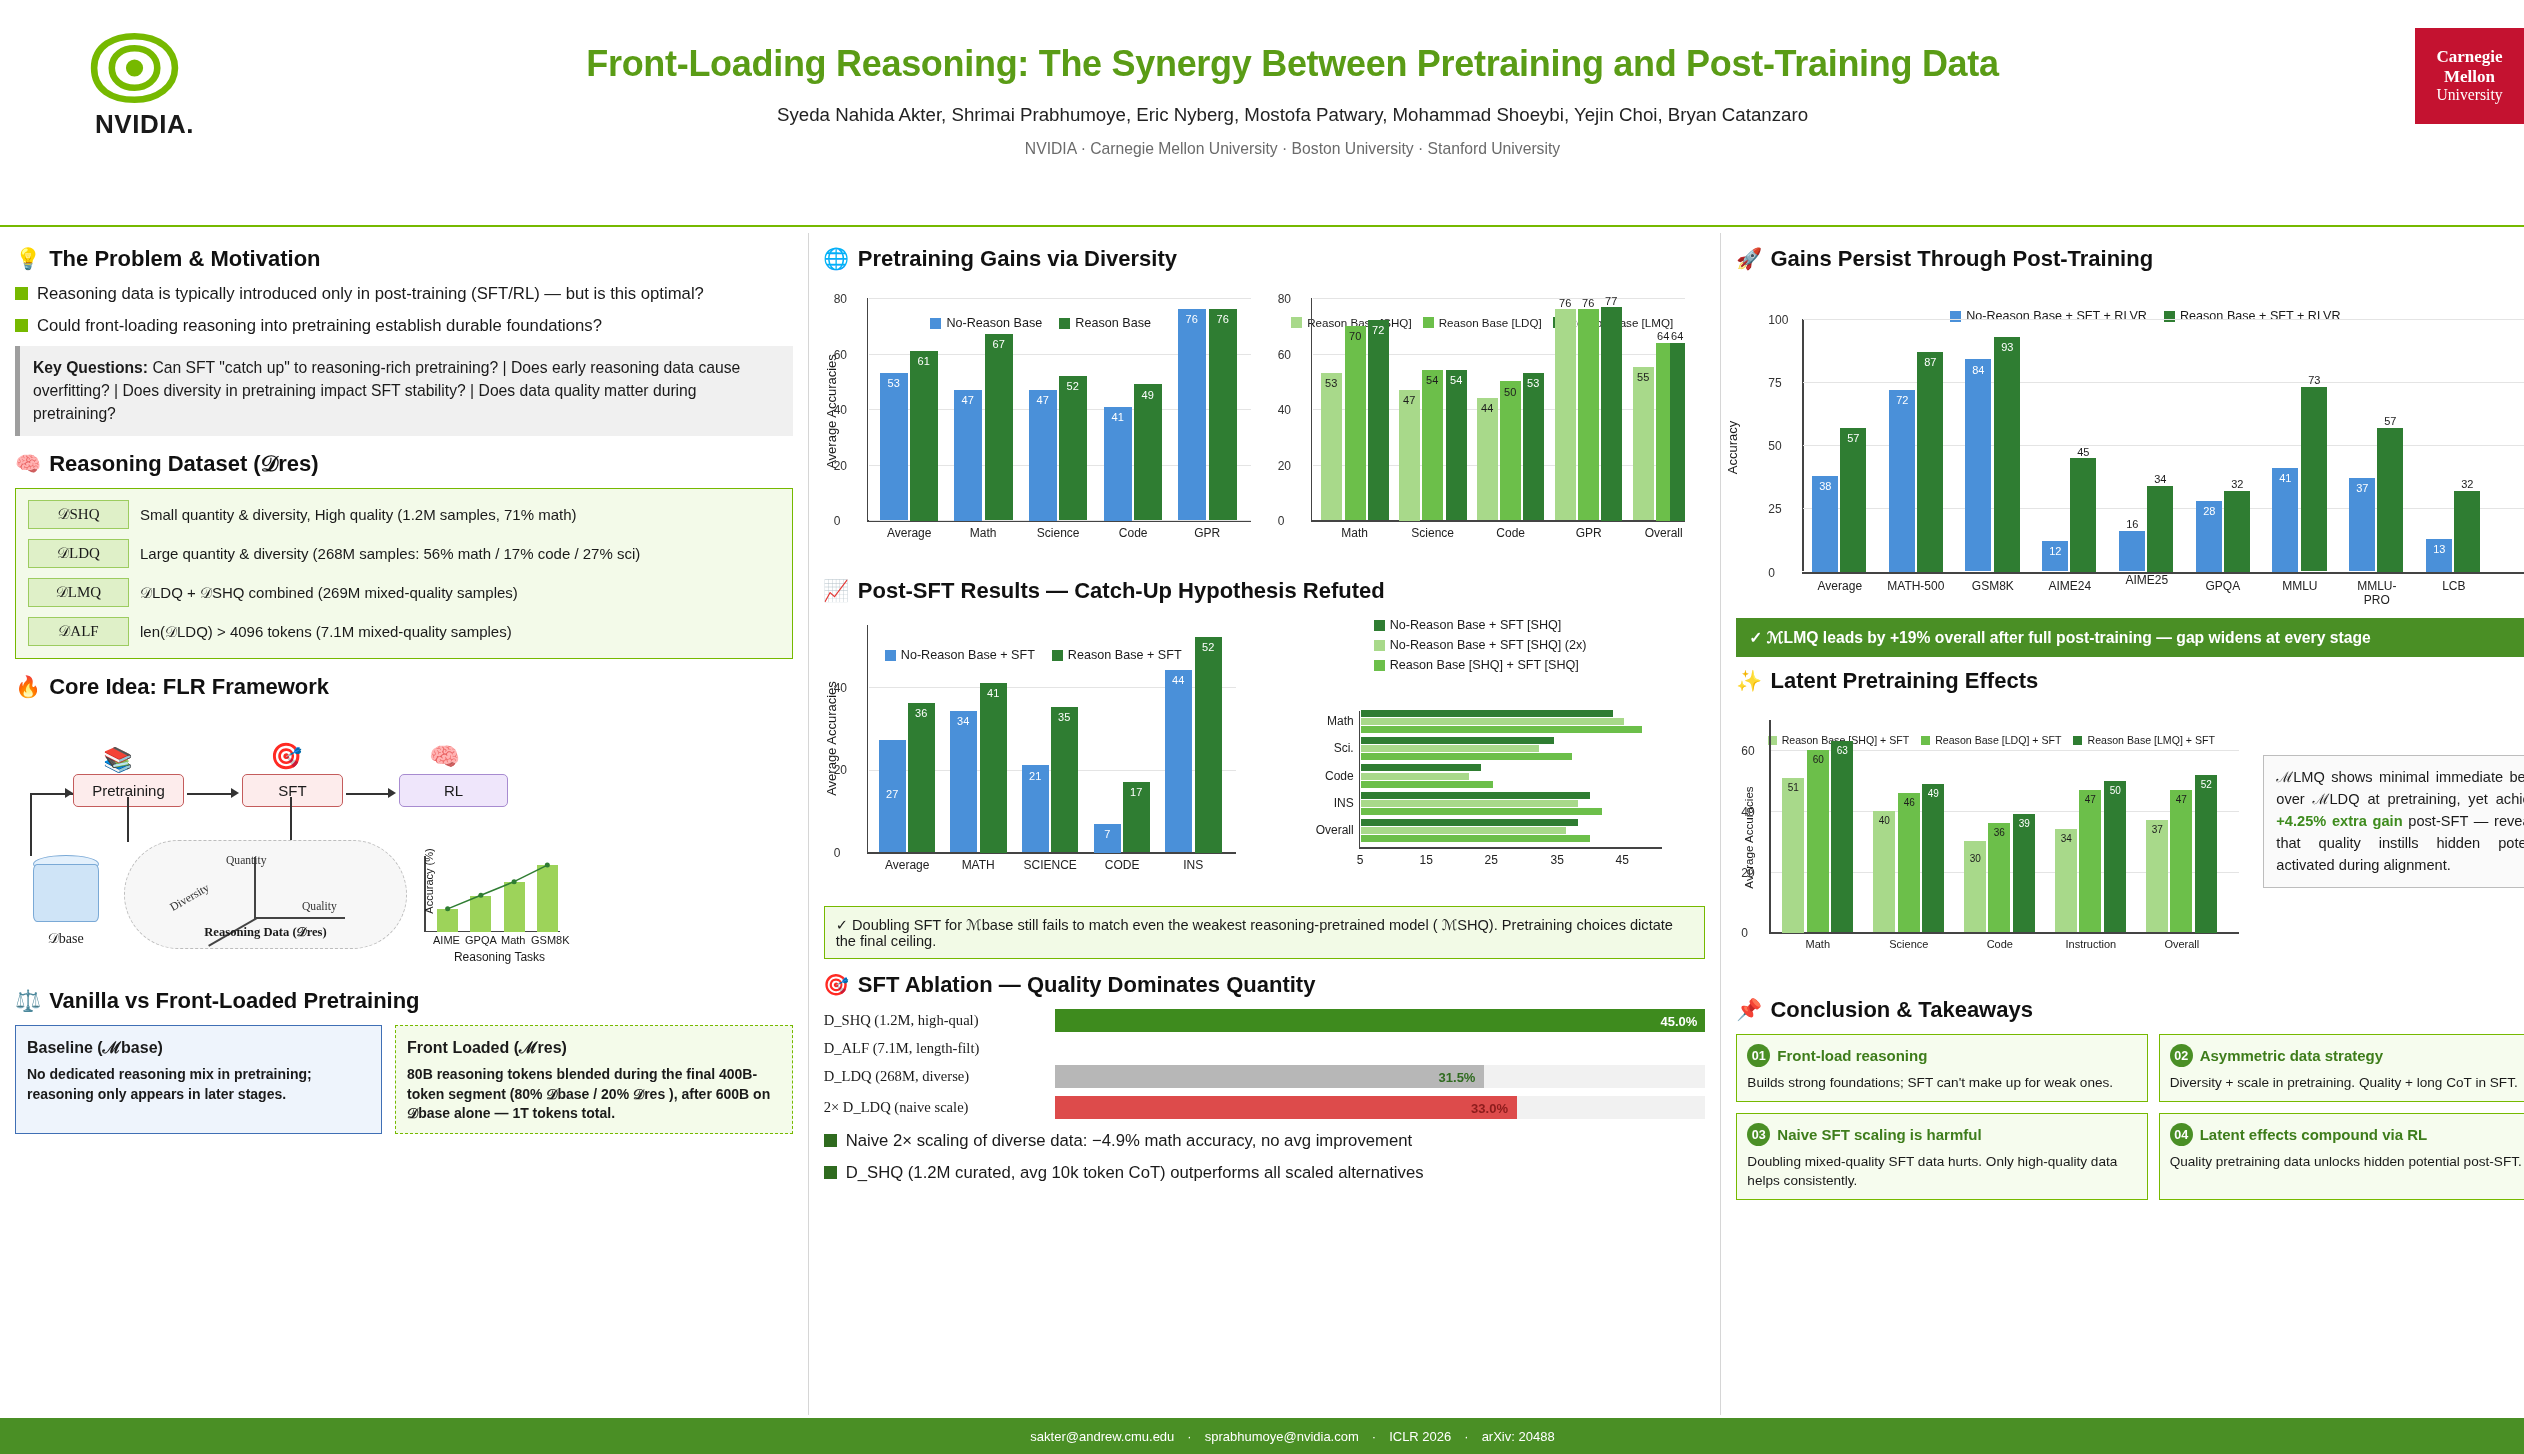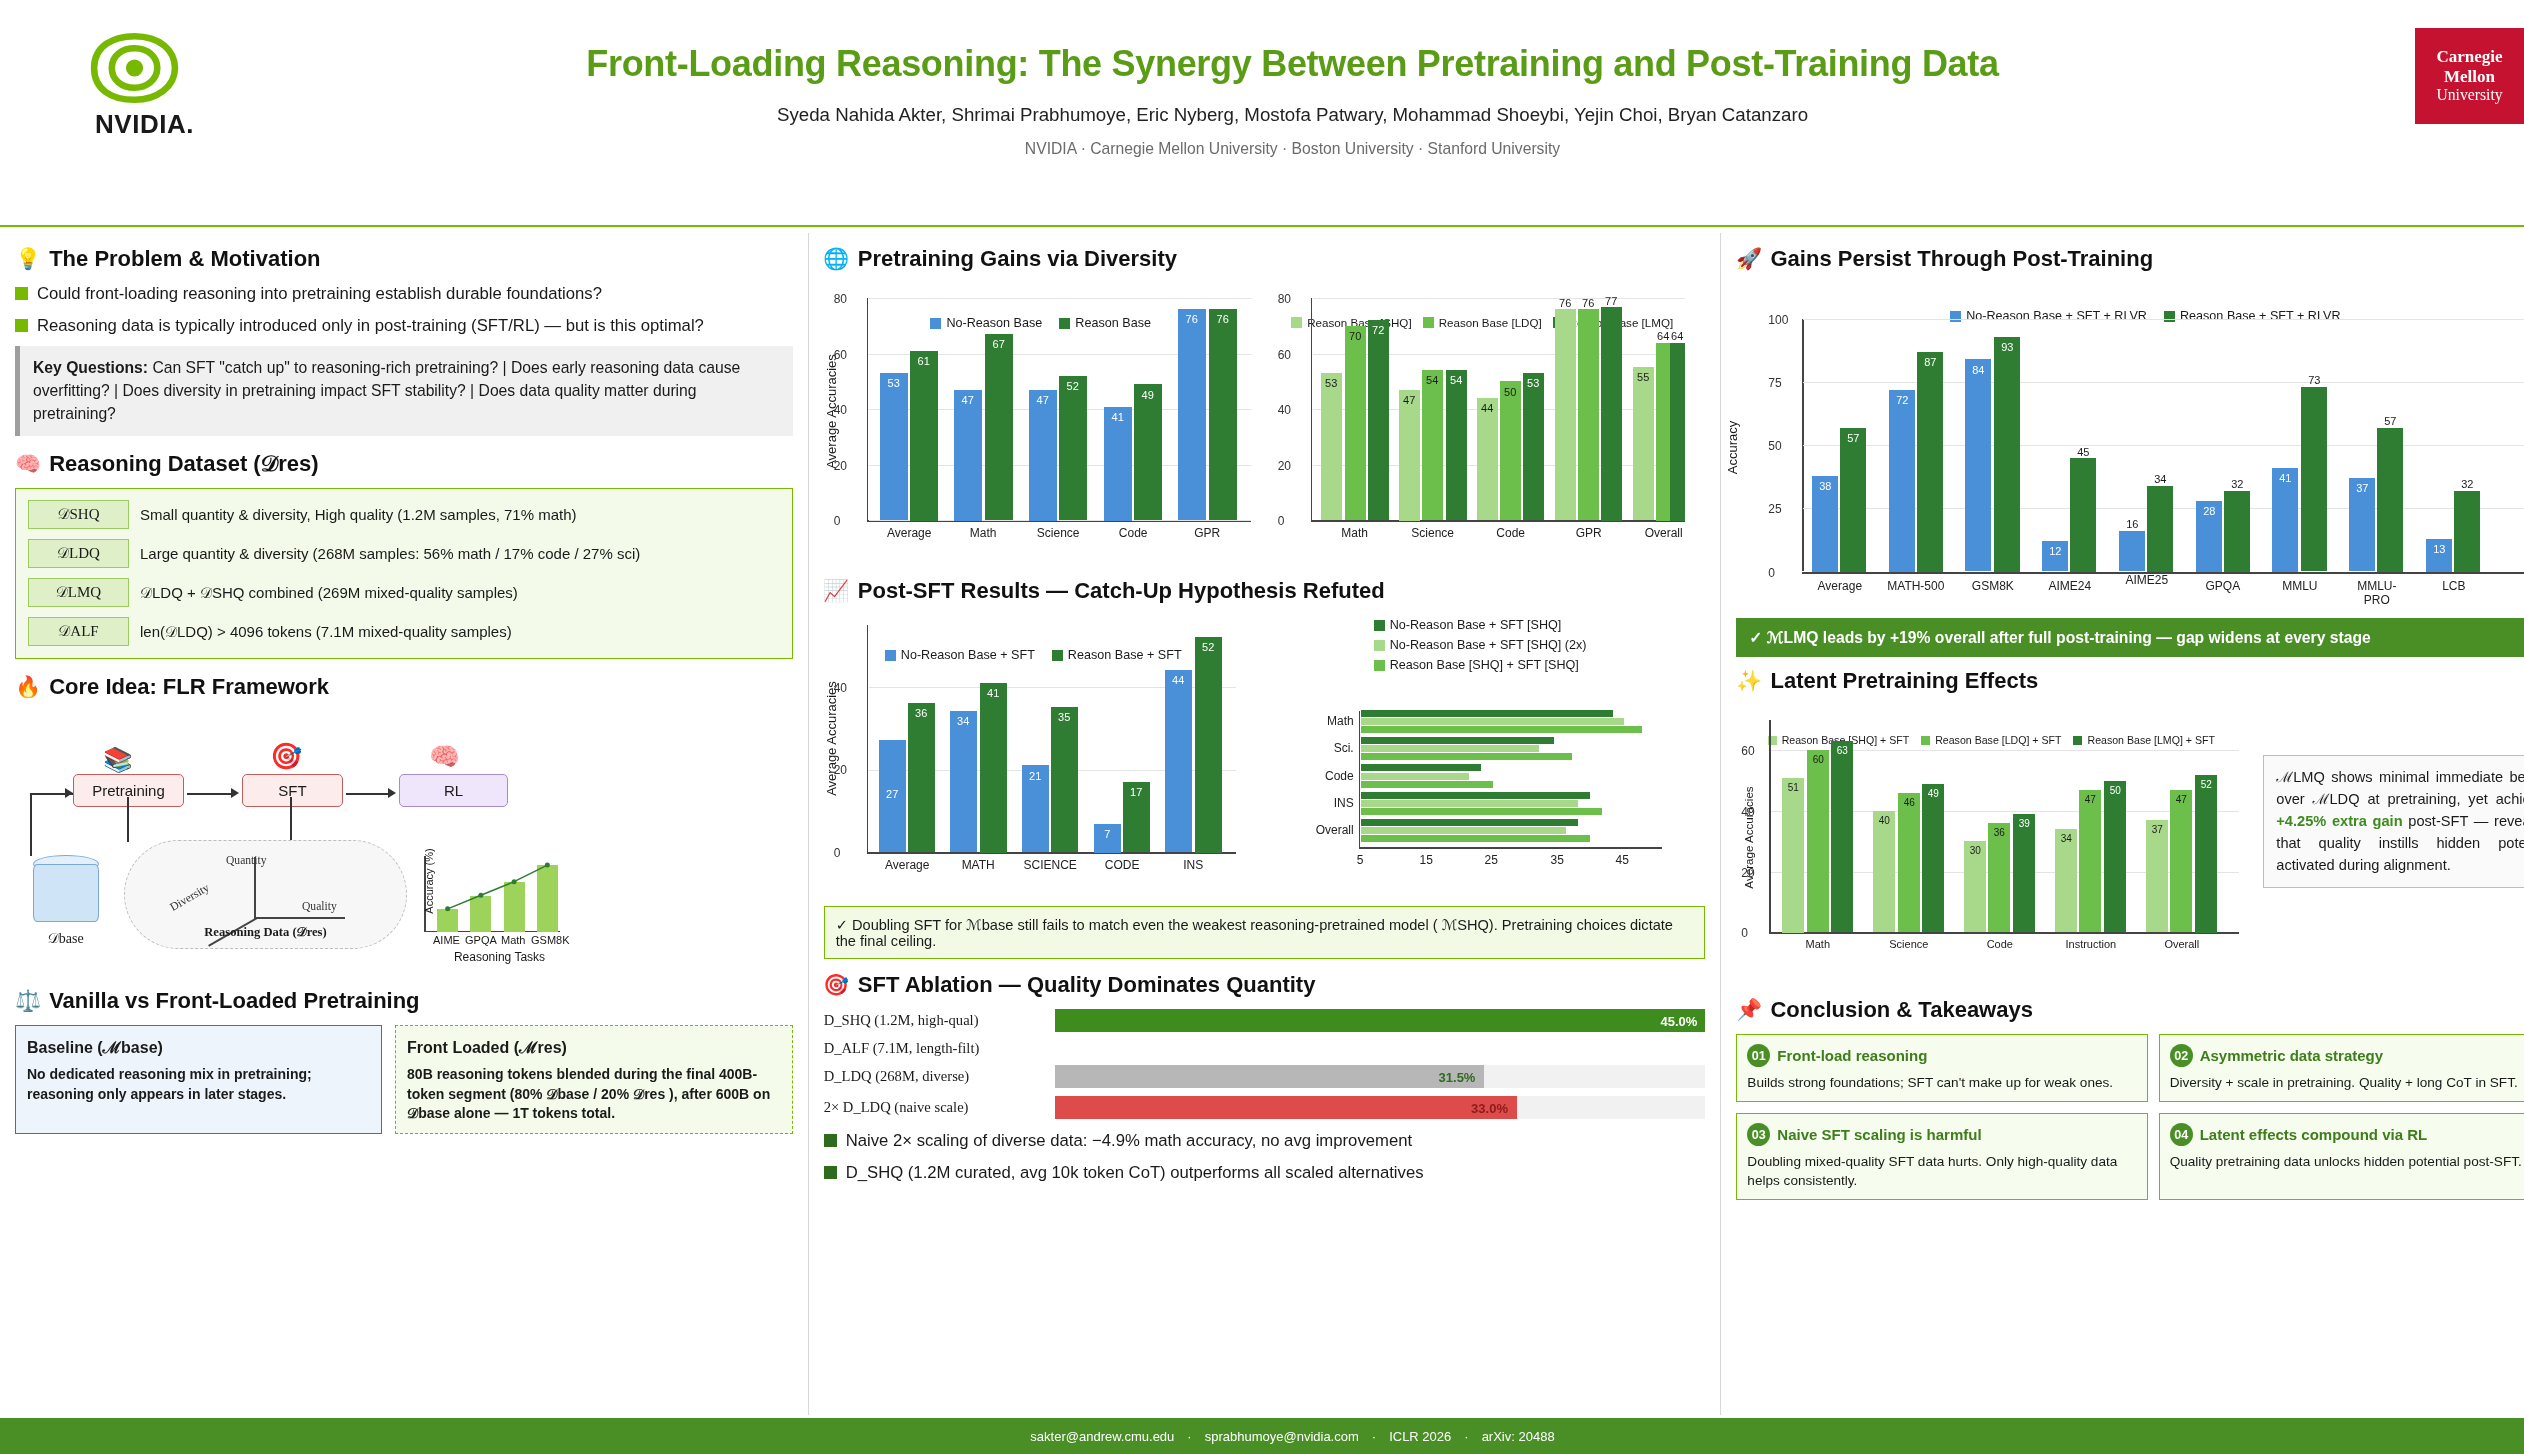--- a/index.html
+++ b/index.html
@@ -150,25 +150,25 @@
 
     <div class="col col1">
 
       <h2 class="sec">
         <span class="ic">💡</span>
         <span>The Problem &amp; Motivation</span>
       </h2>
 
       <div class="bullet-row">
         <div class="sq"></div>
-        <div class="btext">Could front-loading reasoning into pretraining establish durable foundations?</div>
+        <div class="btext">Reasoning data is typically introduced only in post-training (SFT/RL) — but is this optimal?</div>
       </div>
       <div class="bullet-row">
         <div class="sq"></div>
-        <div class="btext">Reasoning data is typically introduced only in post-training (SFT/RL) — but is this optimal?</div>
+        <div class="btext">Could front-loading reasoning into pretraining establish durable foundations?</div>
       </div>
 
       <div class="keyq">
         <b>Key Questions:</b>
         <span>Can SFT "catch up" to reasoning-rich pretraining?  |  Does early reasoning data cause overfitting?  |  Does diversity in pretraining impact SFT stability?  |  Does data quality matter during pretraining?</span>
       </div>
 
       <h2 class="sec" style="margin-top:15px">
         <span class="ic">🧠</span>
         <span>Reasoning Dataset (𝒟res)</span>
@@ -690,21 +690,21 @@
 
           <div class="bar" style="left:137px;top:106px;width:22px;height:121px;background:#a8d98a;"></div>
           <div class="bval dark" style="left:137px;top:110px;width:22px;font-size:10px;">40</div>
           <div class="bar" style="left:162px;top:88px;width:22px;height:139px;background:#6cbf4a;"></div>
           <div class="bval dark" style="left:162px;top:92px;width:22px;font-size:10px;">46</div>
           <div class="bar" style="left:186px;top:79px;width:22px;height:148px;background:#2f7d32;"></div>
           <div class="bval" style="left:186px;top:83px;width:22px;font-size:10px;">49</div>
           <div class="xtick" style="left:137px;top:233px;width:71px;font-size:11px;">Science</div>
 
           <div class="bar" style="left:228px;top:136px;width:22px;height:91px;background:#a8d98a;"></div>
-          <div class="bval dark" style="left:228px;top:140px;width:22px;font-size:10px;">30</div>
+          <div class="bval dark" style="left:228px;top:148px;width:22px;font-size:10px;">30</div>
           <div class="bar" style="left:252px;top:118px;width:22px;height:109px;background:#6cbf4a;"></div>
           <div class="bval dark" style="left:252px;top:122px;width:22px;font-size:10px;">36</div>
           <div class="bar" style="left:277px;top:109px;width:22px;height:118px;background:#2f7d32;"></div>
           <div class="bval" style="left:277px;top:113px;width:22px;font-size:10px;">39</div>
           <div class="xtick" style="left:228px;top:233px;width:71px;font-size:11px;">Code</div>
 
           <div class="bar" style="left:319px;top:124px;width:22px;height:103px;background:#a8d98a;"></div>
           <div class="bval dark" style="left:319px;top:128px;width:22px;font-size:10px;">34</div>
           <div class="bar" style="left:343px;top:85px;width:22px;height:142px;background:#6cbf4a;"></div>
           <div class="bval dark" style="left:343px;top:89px;width:22px;font-size:10px;">47</div>

